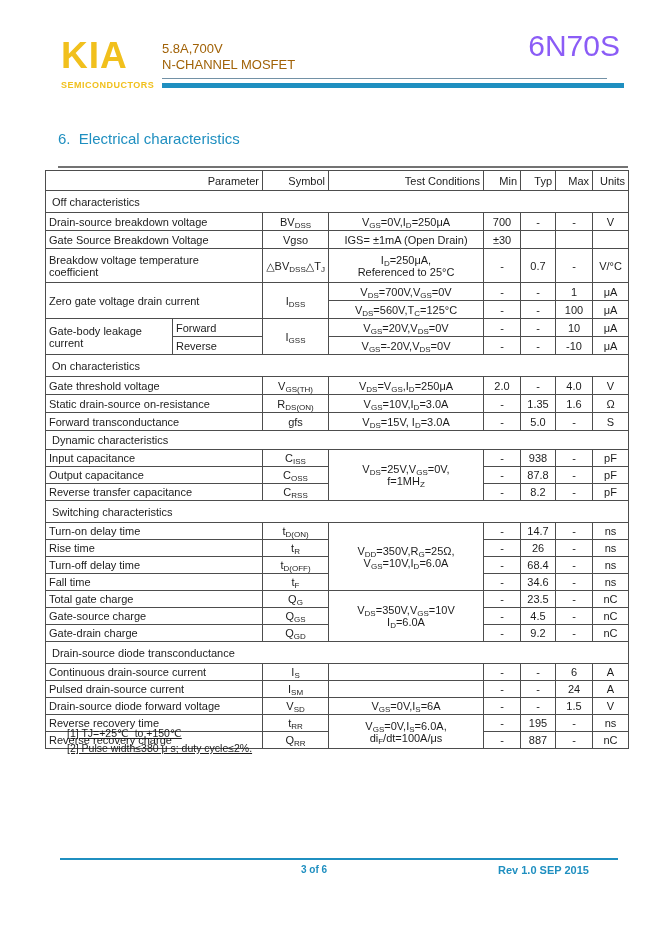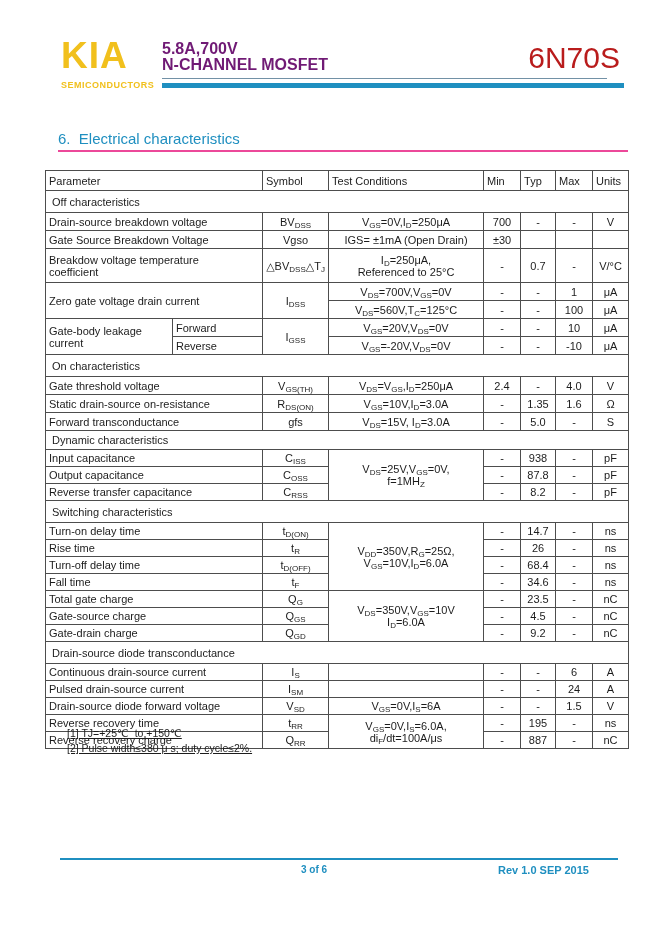--- a/index.html
+++ b/index.html
@@ -3,36 +3,36 @@
 <meta charset="utf-8">
 <style>
   html,body{margin:0;padding:0;background:#e8e8e8;}
   .page{position:relative;width:662px;height:936px;background:#ffffff;margin:0 auto;
         font-family:"Liberation Sans","DejaVu Sans",sans-serif;color:#1c1c1c;overflow:hidden;}
 
   
   .brand{position:absolute;left:61px;top:36px;}
   .brand-kia{font-size:37px;font-weight:bold;color:#f1c01d;line-height:40px;letter-spacing:1px;}
   .brand-tag{font-size:9px;font-weight:bold;color:#f1c01d;letter-spacing:0.5px;margin-top:4px;text-align:right;}
-  .subtitle{position:absolute;left:162px;top:41px;color:#701a75;font-weight:bold;font-size:16px;line-height:16px;}
-  .partnum{position:absolute;right:42px;top:42px;color:#b91c1c;font-size:30px;line-height:32px;}
+  .subtitle{position:absolute;left:162px;top:41px;color:#a16207;font-weight:normal;font-size:13px;line-height:16px;}
+  .partnum{position:absolute;right:42px;top:30px;color:#8b5cf6;font-size:30px;line-height:32px;}
   .rule-thin{position:absolute;left:162px;top:78px;width:445px;height:1px;background:#7291a6;}
   .rule-thick{position:absolute;left:162px;top:83px;width:462px;height:5px;background:#1f8fc0;}
 
   
   .sec-title{position:absolute;left:58px;top:130px;width:570px;color:#1f8fc0;font-size:15px;
-             padding-bottom:3px;border-bottom:2px solid #ec4899;white-space:pre;}
+             padding-bottom:19px;border-bottom:2px solid #737373;white-space:pre;}
   .cond-note{position:absolute;left:45px;top:152px;width:583px;text-align:right;font-size:11px;}
 
   
   table.spec{position:absolute;left:45px;top:170px;width:583px;border-collapse:collapse;
              table-layout:fixed;font-size:11px;}
   .spec td{border:1px solid #4d4d4d;padding:0 3px;height:17px;line-height:12px;
            vertical-align:middle;overflow:hidden;}
-  .spec tr.hd td{height:19px;text-align:left;}
+  .spec tr.hd td{height:19px;text-align:right;}
   .spec tr.sec td{height:21px;padding-left:6px;}
   .spec tr.sec18 td{height:18px;padding-left:6px;}
   .spec tr.tall td{height:33px;}
   .spec tr.g16 td{height:16px;}
   .c{text-align:center;}
   .cond,.wrap{white-space:pre-line;}
   .param{padding-left:5px;}
   sub{font-size:8px;line-height:0;position:relative;top:2px;vertical-align:baseline;}
 
   
@@ -150,21 +150,21 @@
       <td class="c">μA</td>
     </tr>
 
     <tr class="sec">
       <td colspan="8">On characteristics</td>
     </tr>
     <tr>
       <td colspan="2" class="param">Gate threshold voltage</td>
       <td class="c">V<sub>GS(TH)</sub></td>
       <td class="c cond">V<sub>DS</sub>=V<sub>GS</sub>,I<sub>D</sub>=250μA</td>
-      <td class="c">2.4</td>
+      <td class="c">2.0</td>
       <td class="c">-</td>
       <td class="c">4.0</td>
       <td class="c">V</td>
     </tr>
     <tr>
       <td colspan="2" class="param">Static drain-source on-resistance</td>
       <td class="c">R<sub>DS(ON)</sub></td>
       <td class="c cond">V<sub>GS</sub>=10V,I<sub>D</sub>=3.0A</td>
       <td class="c">-</td>
       <td class="c">1.35</td>

